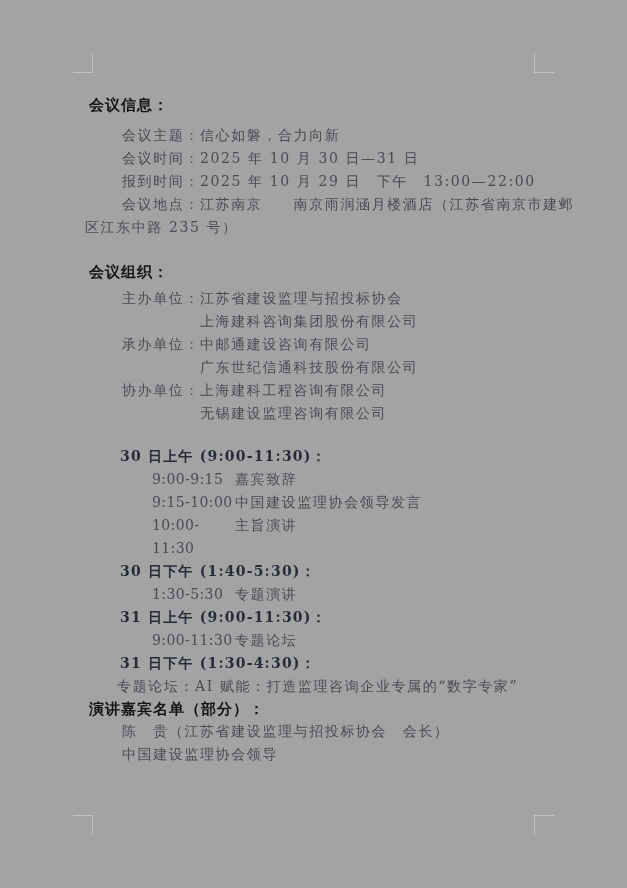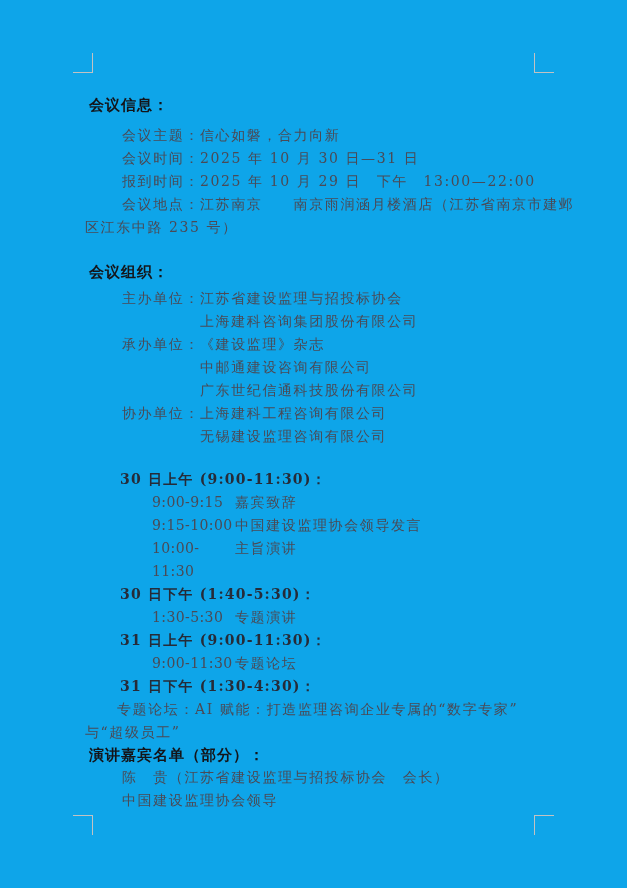--- a/index.html
+++ b/index.html
@@ -1,20 +1,20 @@
 <!DOCTYPE html>
 <html><head>
 <meta charset="utf-8">
 <style>
   html, body { margin: 0; padding: 0; background: #ffffff; }
   .page {
     position: relative;
     width: 627px;
     height: 888px;
-    background: #0ea5e9;
+    background: #a3a3a3;
     overflow: hidden;
     font-family: "DejaVu Serif", "Liberation Serif", serif;
   }
   
   .crop { position: absolute; width: 19px; height: 19px; }
   .crop-tl { left: 73px; top: 53px;  border-right: 1px solid #c2c2c2; border-bottom: 1px solid #c2c2c2; }
   .crop-tr { left: 534px; top: 53px; border-left: 1px solid #c2c2c2;  border-bottom: 1px solid #c2c2c2; }
   .crop-bl { left: 73px; top: 815px; border-right: 1px solid #c2c2c2; border-top: 1px solid #c2c2c2; }
   .crop-br { left: 534px; top: 815px; border-left: 1px solid #c2c2c2;  border-top: 1px solid #c2c2c2; }
 
@@ -89,21 +89,20 @@
         <div class="org-label">主办单位：</div>
         <div class="org-names">
           <div class="line">江苏省建设监理与招投标协会</div>
           <div class="line">上海建科咨询集团股份有限公司</div>
         </div>
       </div>
 
       <div class="org-group">
         <div class="org-label">承办单位：</div>
         <div class="org-names">
-          <div class="line">《建设监理》杂志</div>
           <div class="line">中邮通建设咨询有限公司</div>
           <div class="line">广东世纪信通科技股份有限公司</div>
         </div>
       </div>
 
       <div class="org-group">
         <div class="org-label">协办单位：</div>
         <div class="org-names">
           <div class="line">上海建科工程咨询有限公司</div>
           <div class="line">无锡建设监理咨询有限公司</div>
@@ -134,21 +133,20 @@
       </div>
 
       <div class="line ind-day day-header">31 日上午 (9:00-11:30)：</div>
       <div class="agenda-row">
         <div class="agenda-time">9:00-11:30</div>
         <div class="agenda-activity">专题论坛</div>
       </div>
 
       <div class="line ind-day day-header">31 日下午 (1:30-4:30)：</div>
       <div class="line ind-forum">专题论坛：AI 赋能：打造监理咨询企业专属的“数字专家”</div>
-      <div class="line">与“超级员工”</div>
     </div>
 
     <div class="section">
       <div class="sec-heading">演讲嘉宾名单（部分）：</div>
       <div class="line ind">陈　贵（江苏省建设监理与招投标协会　会长）</div>
       <div class="line ind">中国建设监理协会领导</div>
     </div>
 
   </div>
 </div>

